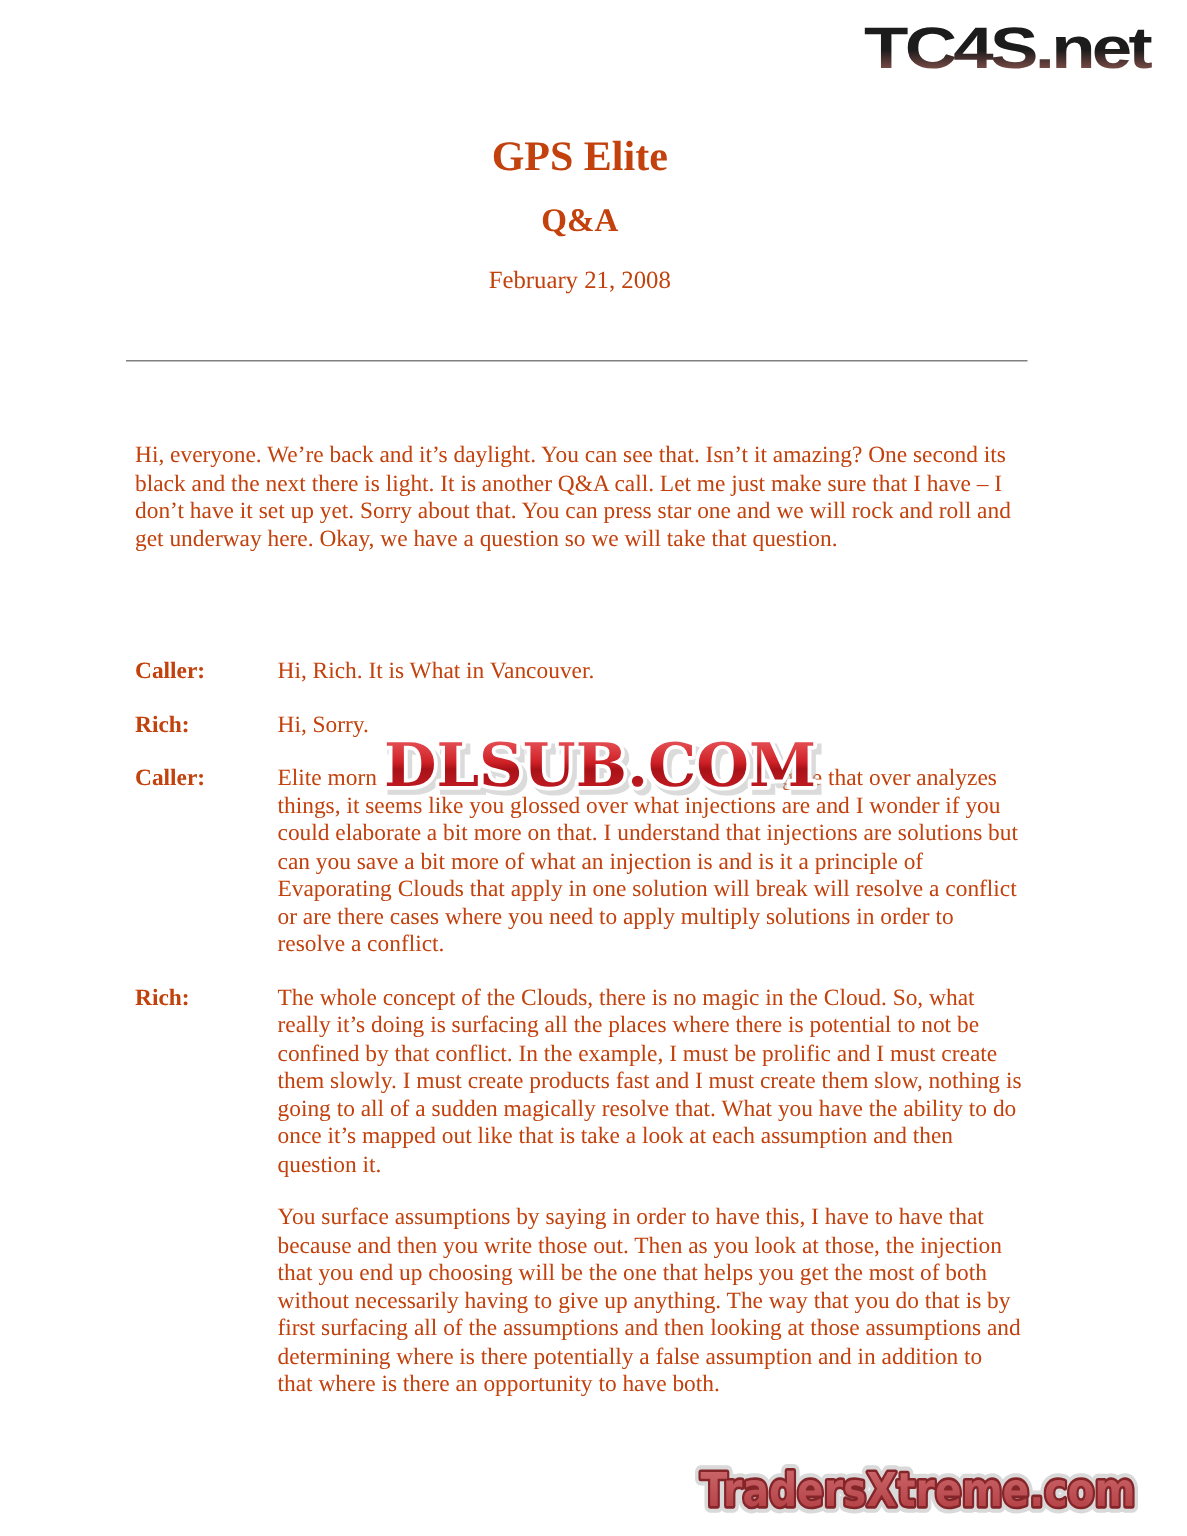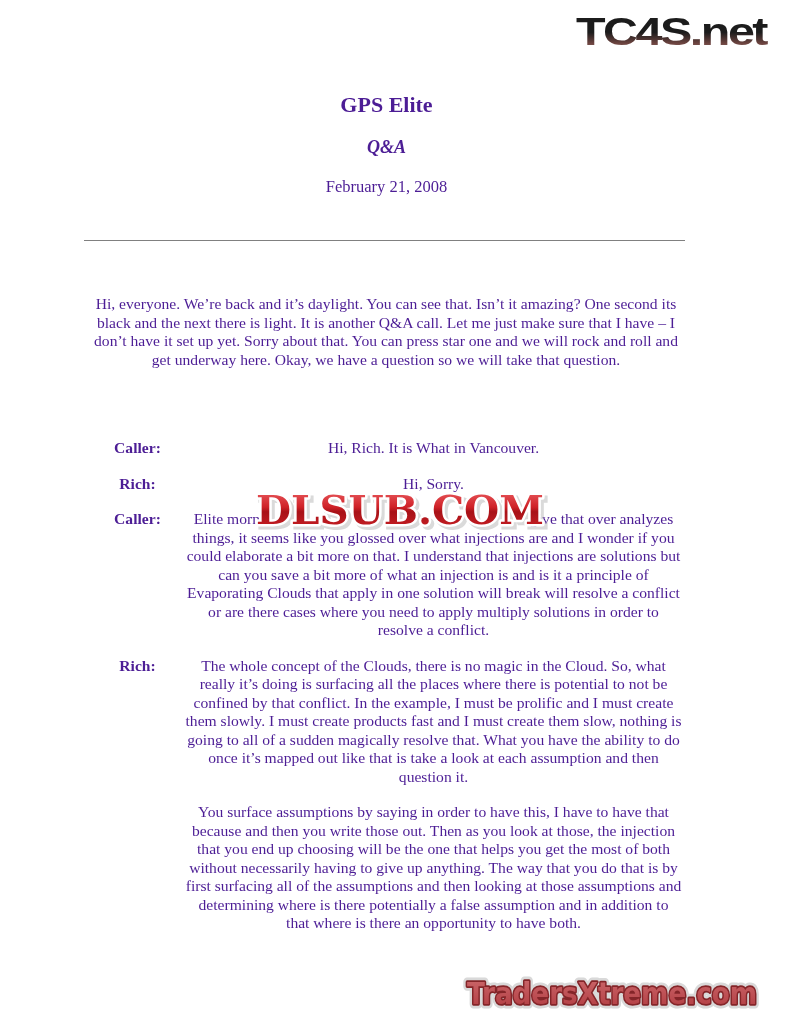--- a/index.html
+++ b/index.html
@@ -2,32 +2,32 @@
 <html><head>
 <meta charset="utf-8">
 <style>
   html,body{margin:0;padding:0;background:#fff;}
   .page{
     position:relative;
     width:773px;height:1024px;
     background:#ffffff;
     font-family:"Liberation Serif", serif;
     font-size:15.6px;line-height:18.5px;
-    color:#4c1d95;
+    color:#c2410c;
     overflow:hidden;
   }
   .logo-top{position:absolute;top:6px;right:2px;}
   .title-block{text-align:center;padding-top:88px;}
-  .doc-title{font-size:22px;line-height:33px;font-weight:bold;}
-  .doc-subtitle{font-size:18px;line-height:26px;font-weight:bold;margin-top:13px;font-style:italic;}
+  .doc-title{font-size:28px;line-height:33px;font-weight:bold;}
+  .doc-subtitle{font-size:22px;line-height:26px;font-weight:bold;margin-top:13px;}
   .doc-date{font-size:16.5px;line-height:19px;margin-top:17px;}
   .divider{border:none;border-top:1.5px solid #808080;margin:44px 88px 0 84px;}
-  .intro{margin:54px 91px 0 90px;text-align:center;}
+  .intro{margin:54px 91px 0 90px;}
   .dialogue{margin:70px 91px 0 90px;}
-  .turn{display:flex;margin-bottom:17px;text-align:center;}
+  .turn{display:flex;margin-bottom:17px;}
   .speaker{width:95px;flex:0 0 95px;font-weight:bold;}
   .turn-text{flex:1;}
   .wm-gap{display:inline-block;width:270px;height:1px;}
   .watermark{position:absolute;left:250px;top:483px;}
   .logo-bottom{position:absolute;right:8px;bottom:8px;}
   svg text{font-weight:bold;}
 </style>
 </head>
 <body>
 

